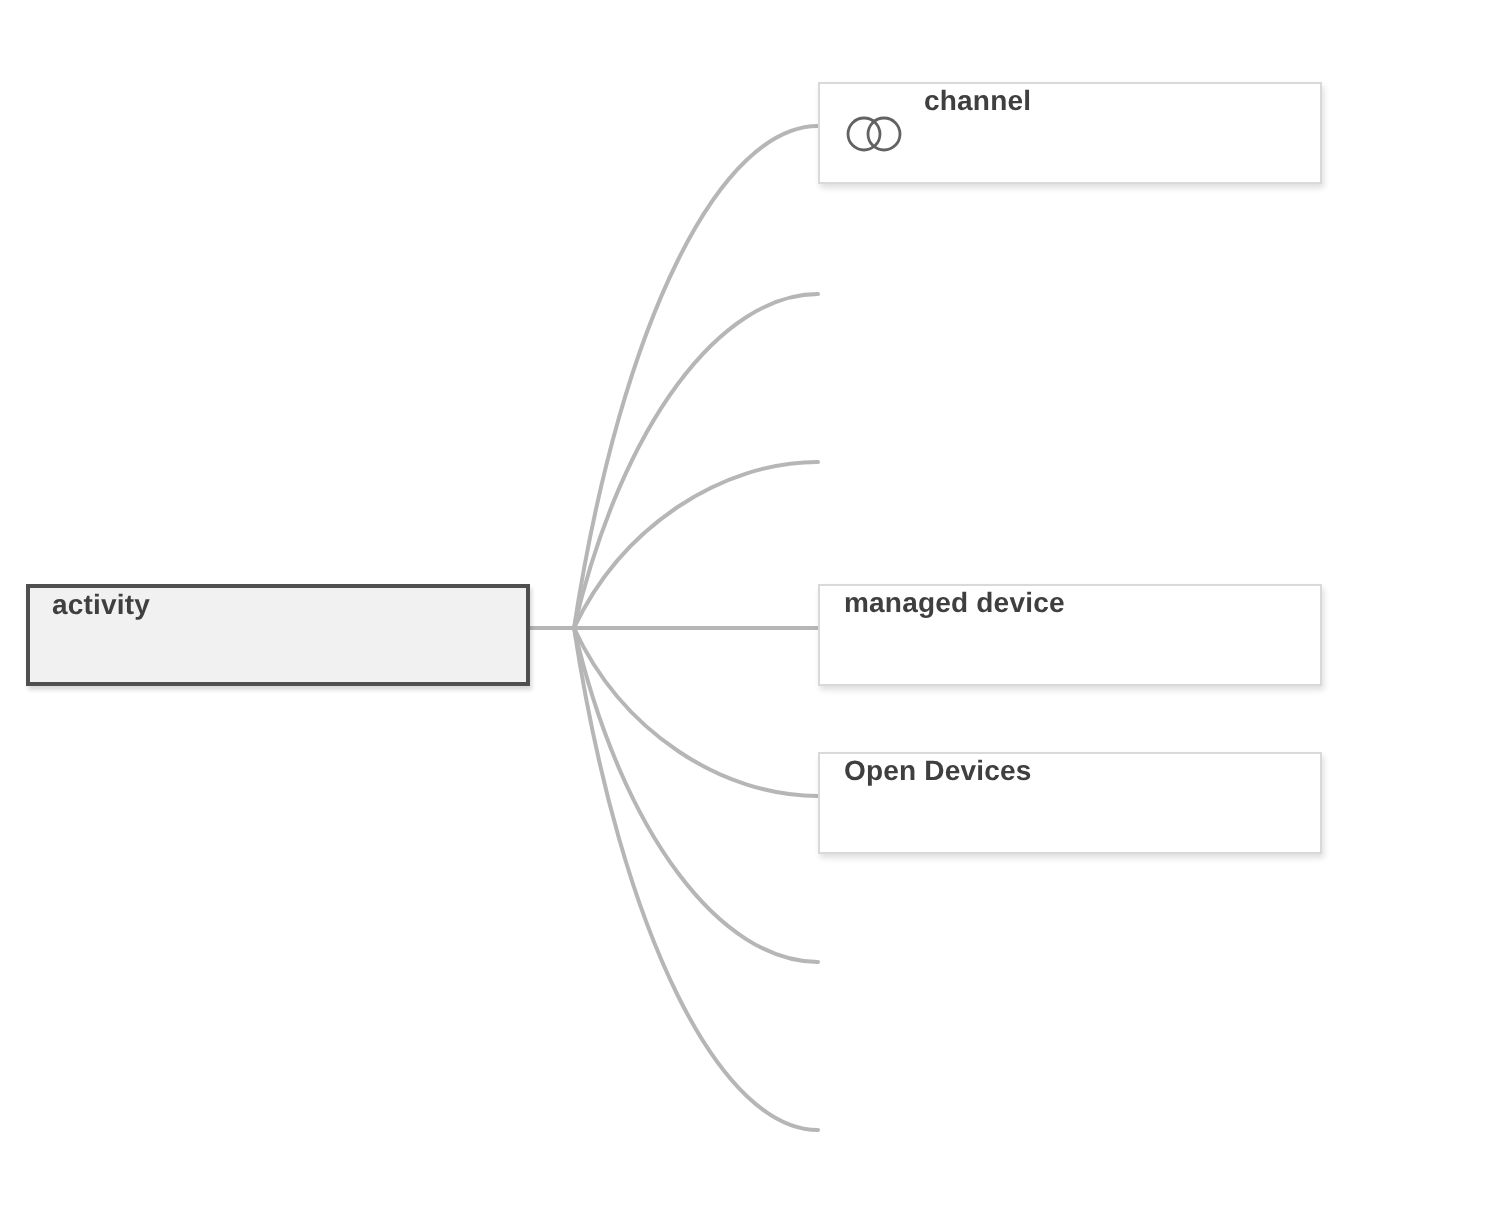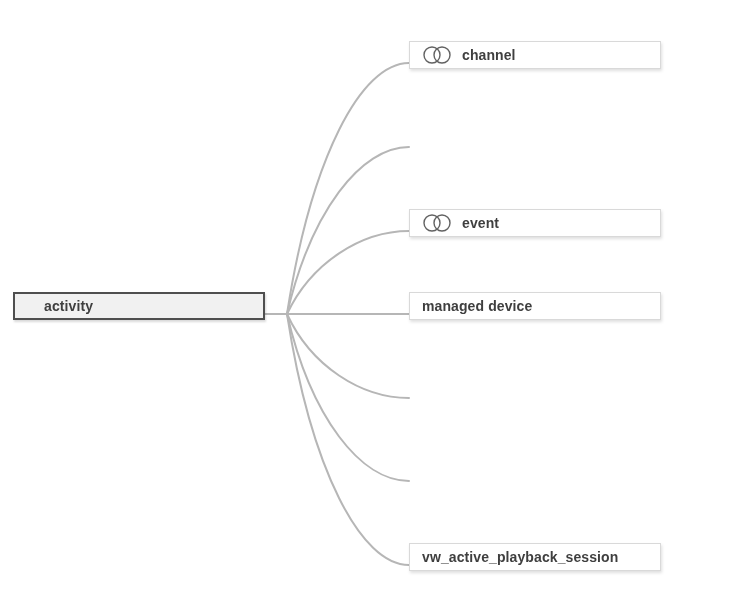--- a/index.html
+++ b/index.html
@@ -28,45 +28,44 @@
   .connector {
     fill: none;
     stroke: var(--connector);
     stroke-width: 2;
     stroke-linecap: round;
   }
   .node {
     position: absolute;
     left: 409px;
     width: 252px;
-    height: 28px;
+    height: 51px;
     box-sizing: border-box;
     background: var(--node-fill);
     border: 1px solid var(--node-border);
     box-shadow: 1px 2px 3px rgba(0,0,0,0.13);
     display: flex;
-    align-items: center;
     padding: 0 12px;
     gap: 10px;
     cursor: pointer;
   }
   .node .label {
     font-size: 14px;
     font-weight: 600;
     color: var(--text);
     letter-spacing: 0.1px;
     white-space: nowrap;
   }
   .node.root {
     left: 13px;
     top: 292px;
     background: var(--root-fill);
     border: 2px solid var(--root-border);
     box-shadow: 1px 2px 2px rgba(0,0,0,0.15);
-    padding: 0 29px;
+    padding: 0 11px;
   }
   .icon {
     display: inline-flex;
     align-items: center;
     flex: 0 0 auto;
   }
   .icon svg { display: block; }
   .icon circle {
     fill: none;
     stroke: var(--icon-stroke);
@@ -96,33 +95,24 @@
     <span class="icon">
       <svg width="30" height="20" viewBox="0 0 30 20">
         <circle cx="10" cy="10" r="8"></circle>
           <circle cx="20" cy="10" r="8"></circle>
       </svg>
     </span>
     <span class="label">channel</span>
   </div>
 
 
-  <div class="node" style="top:209px">
-    <span class="icon">
-      <svg width="30" height="20" viewBox="0 0 30 20">
-        <circle cx="10" cy="10" r="8"></circle>
-          <circle cx="20" cy="10" r="8"></circle>
-      </svg>
-    </span>
-    <span class="label">event</span>
-  </div>
 
   <div class="node" style="top:292px">
     <span class="label">managed device</span>
   </div>
 
+  <div class="node" style="top:376px">
+    <span class="label">Open Devices</span>
+  </div>
 
 
-  <div class="node" style="top:543px">
-    <span class="label">vw_active_playback_session</span>
-  </div>
 
 </div>
 
 </body></html>

